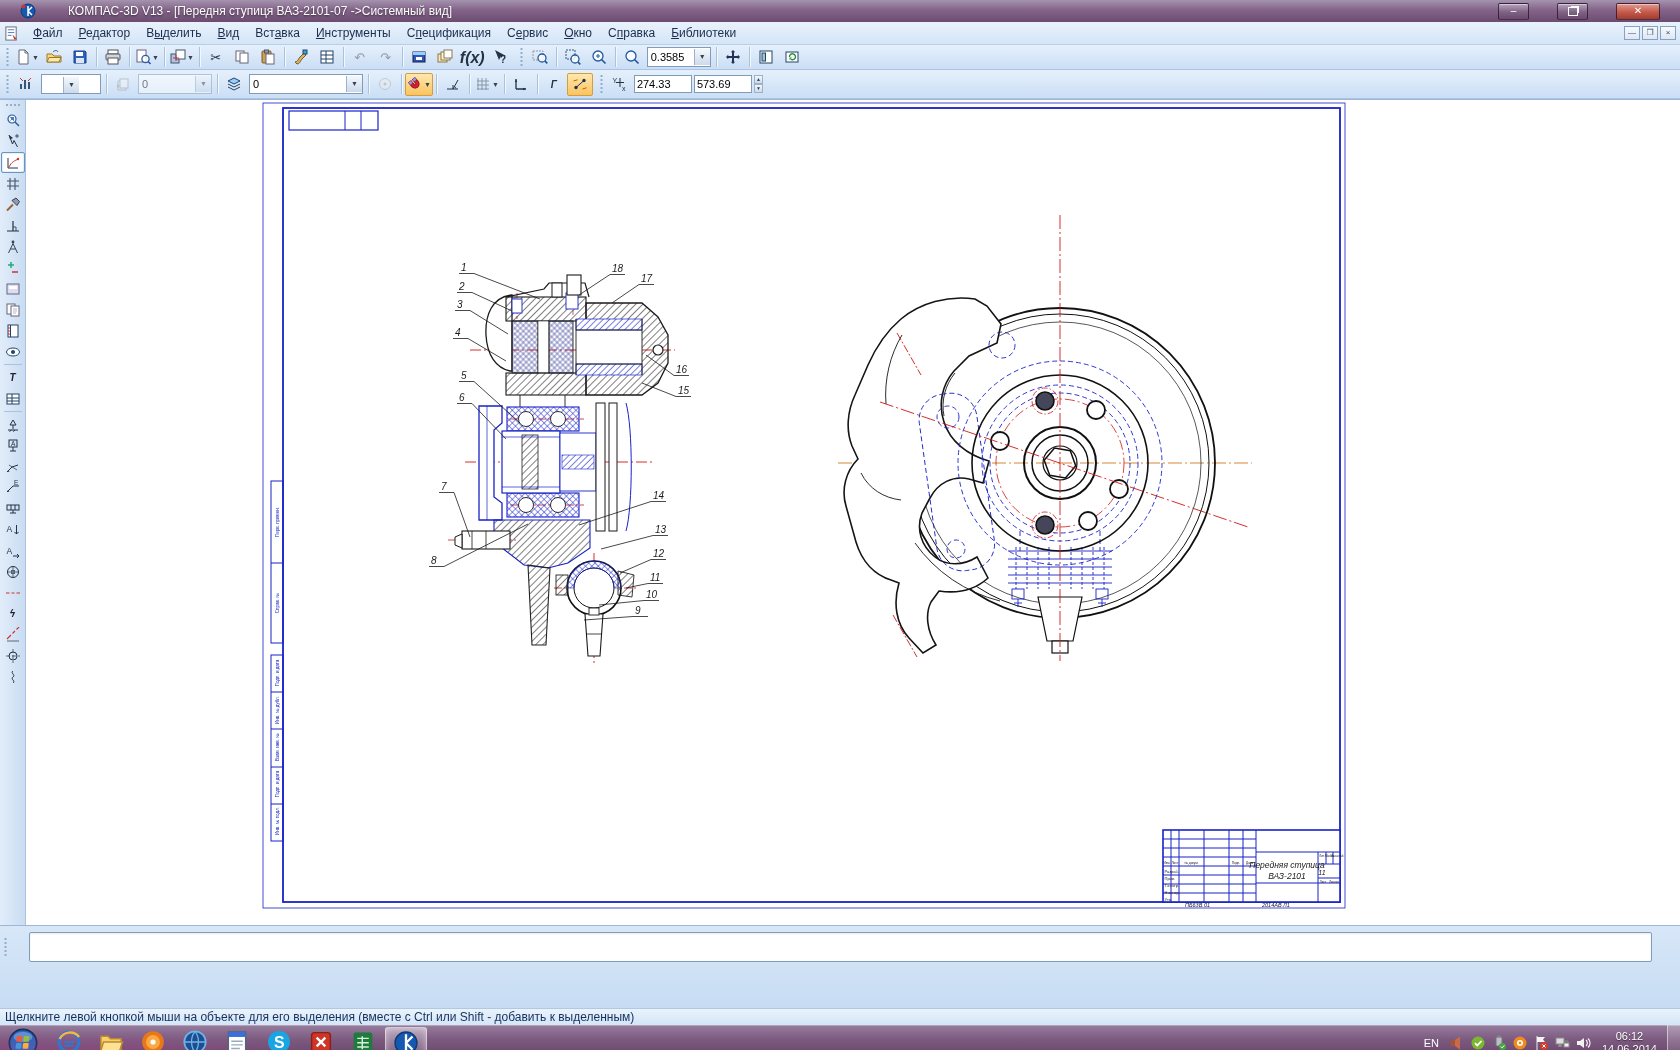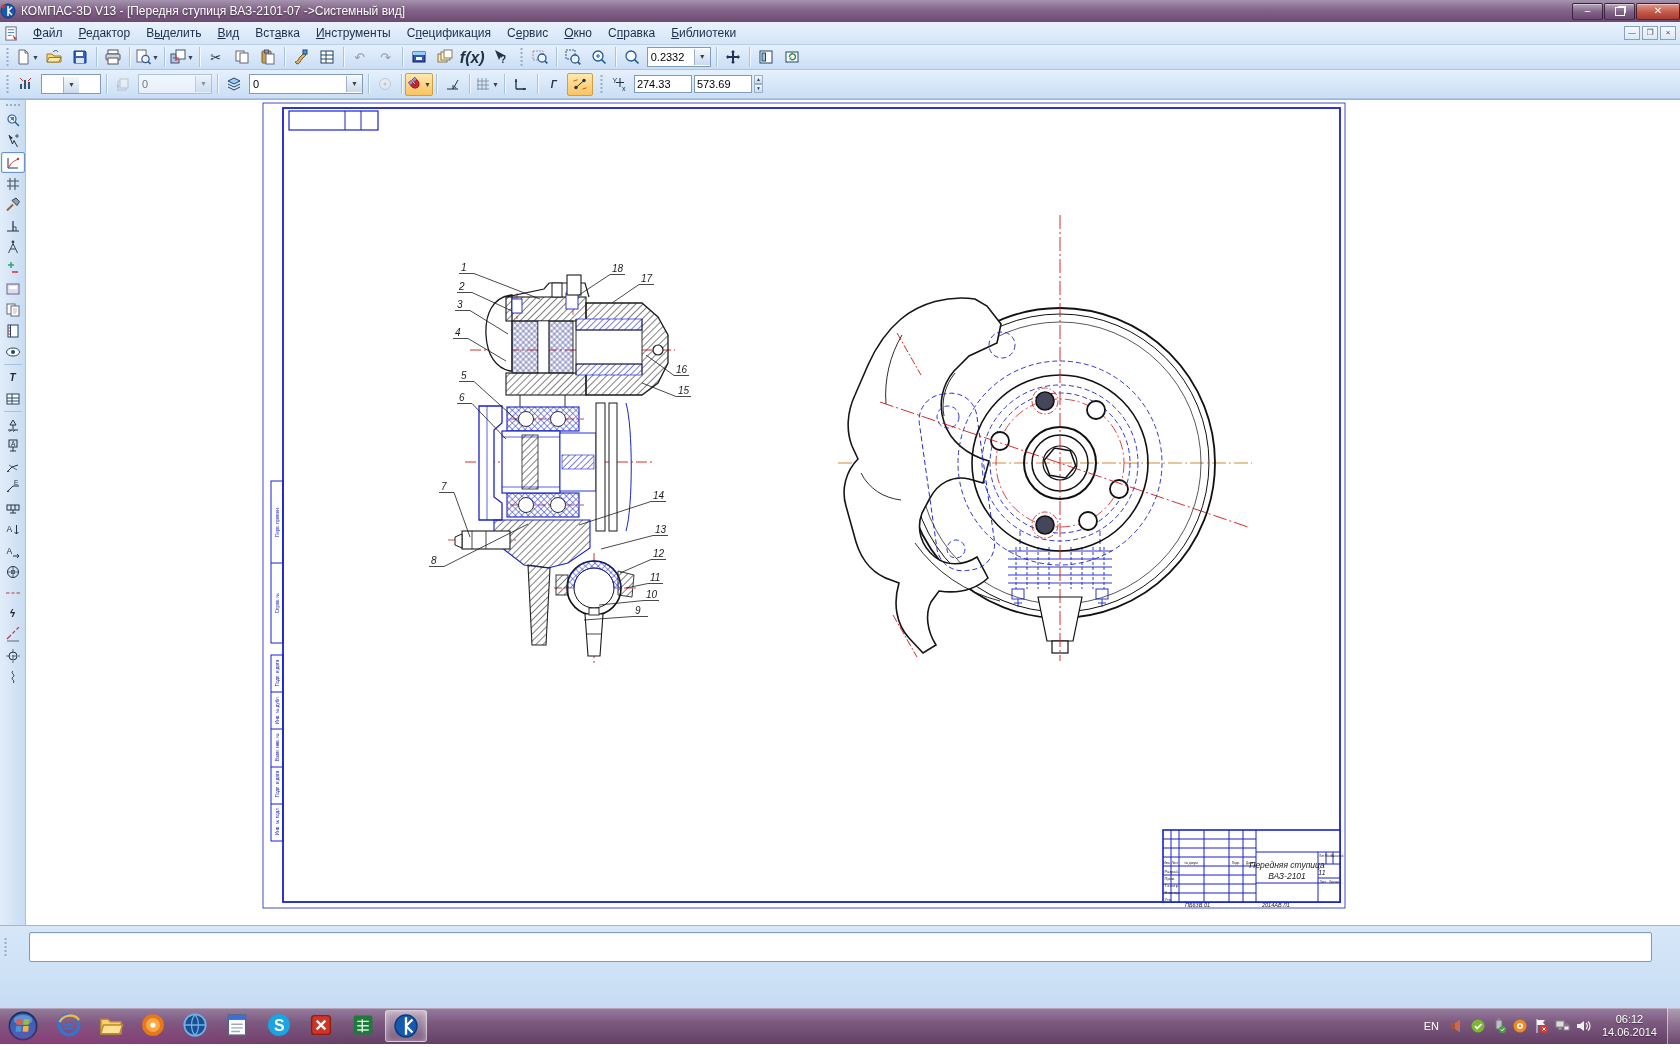--- a/index.html
+++ b/index.html
@@ -1,18 +1,18 @@
 <!DOCTYPE html>
 <html><head>
 <meta charset="utf-8">
 <style>
   html,body{margin:0;padding:0;}
   body{width:1680px;height:1050px;overflow:hidden;font-family:"Liberation Sans",sans-serif;background:#fff;-webkit-font-smoothing:antialiased;}
   
-  #titlebar{height:22px;background:linear-gradient(180deg,#a493ae 0%,#84648a 45%,#6b4b6f 100%);display:flex;align-items:center;padding:0 0;color:#fff;}
+  #titlebar{height:22px;background:linear-gradient(180deg,#a493ae 0%,#84648a 45%,#6b4b6f 100%);display:flex;align-items:center;padding:0 20px;color:#fff;gap:27px;}
   #titlebar .ttl{font-size:12px;flex:1;margin-left:5px;text-shadow:0 1px 2px rgba(0,0,0,.55);white-space:nowrap;overflow:hidden;}
   .winbtn{width:29px;height:15px;margin-left:1px;border:1px solid rgba(40,20,45,.8);border-radius:2px;background:linear-gradient(180deg,#b7a6bd,#7e6184 55%,#6a4a6e);display:flex;align-items:center;justify-content:center;color:#fff;font-size:10px;line-height:10px;box-shadow:inset 0 1px 0 rgba(255,255,255,.45);}
   .winbtn.close{width:42px;background:linear-gradient(180deg,#e09a8e,#c4594a 55%,#a33d2f);}
   .winbtn .rbox{width:8px;height:7px;border:1px solid #fff;box-shadow:2px -2px 0 -1px #fff;}
   
   #menubar{height:22px;background:linear-gradient(180deg,#e9f2fc,#d4e5f7);border-bottom:1px solid #b9cfe8;display:flex;align-items:center;font-size:12px;color:#1d2d4d;}
   #menubar .child-ico{margin:0 6px 0 4px;display:flex;}
   .mitem{padding:2px 8px;cursor:default;}
   .u{text-decoration:underline;}
   #childbtns{margin-left:auto;display:flex;margin-right:4px;}
@@ -244,21 +244,21 @@
         </svg>
       </div>
       <div class="tsep"></div>
       <div class="tbtn">
         <svg width="16" height="16" viewBox="0 0 16 16">
           <circle cx="7" cy="7" r="5" fill="#fffc" stroke="#235a9e" stroke-width="1.3"></circle>
           <line x1="10.5" y1="10.5" x2="14.5" y2="14.5" stroke="#235a9e" stroke-width="1.7"></line>
         </svg>
       </div>
       <div class="combo" style="width: 62px;">
-        <span class="val">0.2332</span>
+        <span class="val">0.3585</span>
         <span class="dd">▼</span>
       </div>
       <div class="tsep"></div>
       <div class="tbtn">
         <svg width="16" height="16" viewBox="0 0 16 16">
           <path d="M8 1l2.2 2.2H9V7h3.8V5.8L15 8l-2.2 2.2V9H9v3.8h1.2L8 15l-2.2-2.2H7V9H3.2v1.2L1 8l2.2-2.2V7H7V3.2H5.8z" fill="#235"></path>
         </svg>
       </div>
       <div class="tsep"></div>
       <div class="tbtn">
@@ -800,20 +800,23 @@
         </g>
       </svg>
     </div>
   </div>
 
   <div id="proppanel">
     <div class="grip"></div>
     <div class="propbox"></div>
   </div>
 
+  <div id="statusbar">
+    <span>Щелкните левой кнопкой мыши на объекте для его выделения (вместе с Ctrl или Shift - добавить к выделенным)</span>
+  </div>
 
   <div id="taskbar">
     <div class="orb">
       <svg width="30" height="30" viewBox="0 0 18 18">
           <circle cx="9" cy="9" r="8.2" fill="#2e63b8" stroke="#152f57"></circle>
           <ellipse cx="9" cy="5.4" rx="5.6" ry="3" fill="#7fb1e8" opacity=".6"></ellipse>
           <g transform="skewX(-6) translate(1.4,0)">
             <rect x="4.4" y="4.8" width="3.4" height="3.4" rx=".6" fill="#ee5b32"></rect>
             <rect x="8.6" y="4.8" width="3.4" height="3.4" rx=".6" fill="#8cc63e"></rect>
             <rect x="4.4" y="9" width="3.4" height="3.4" rx=".6" fill="#30a2e0"></rect>

